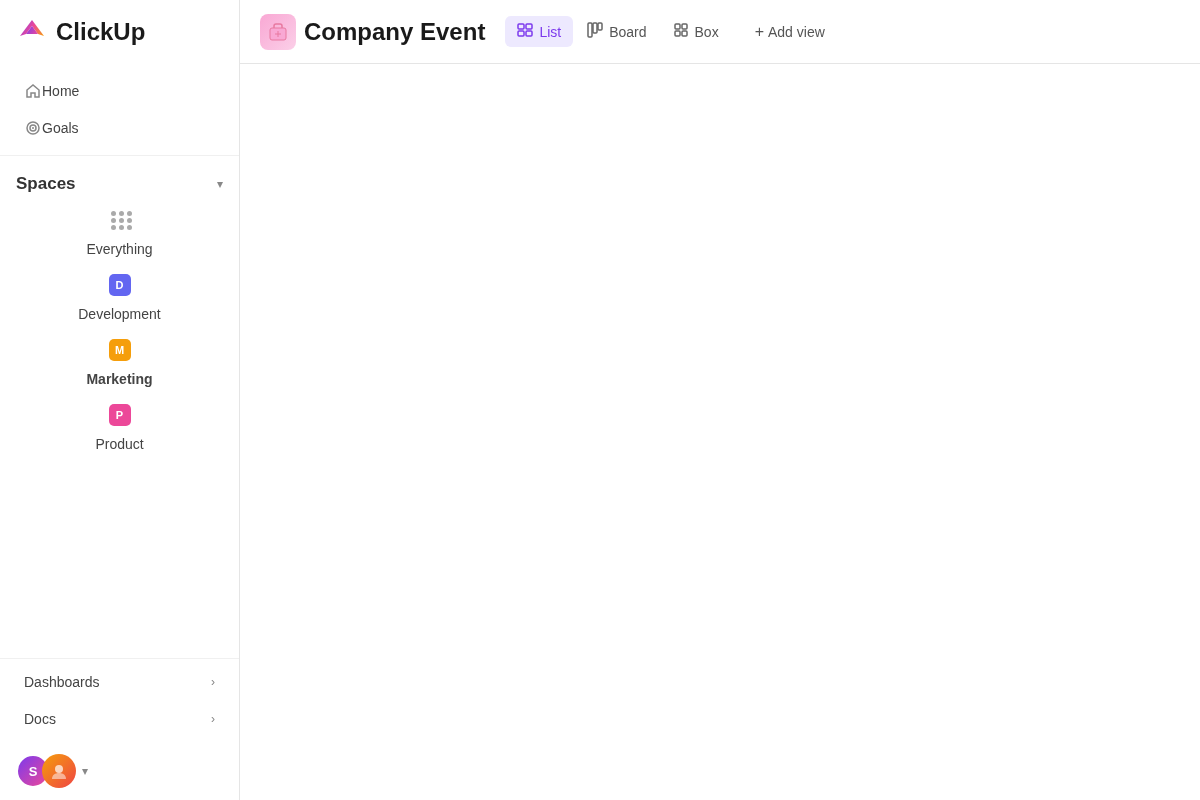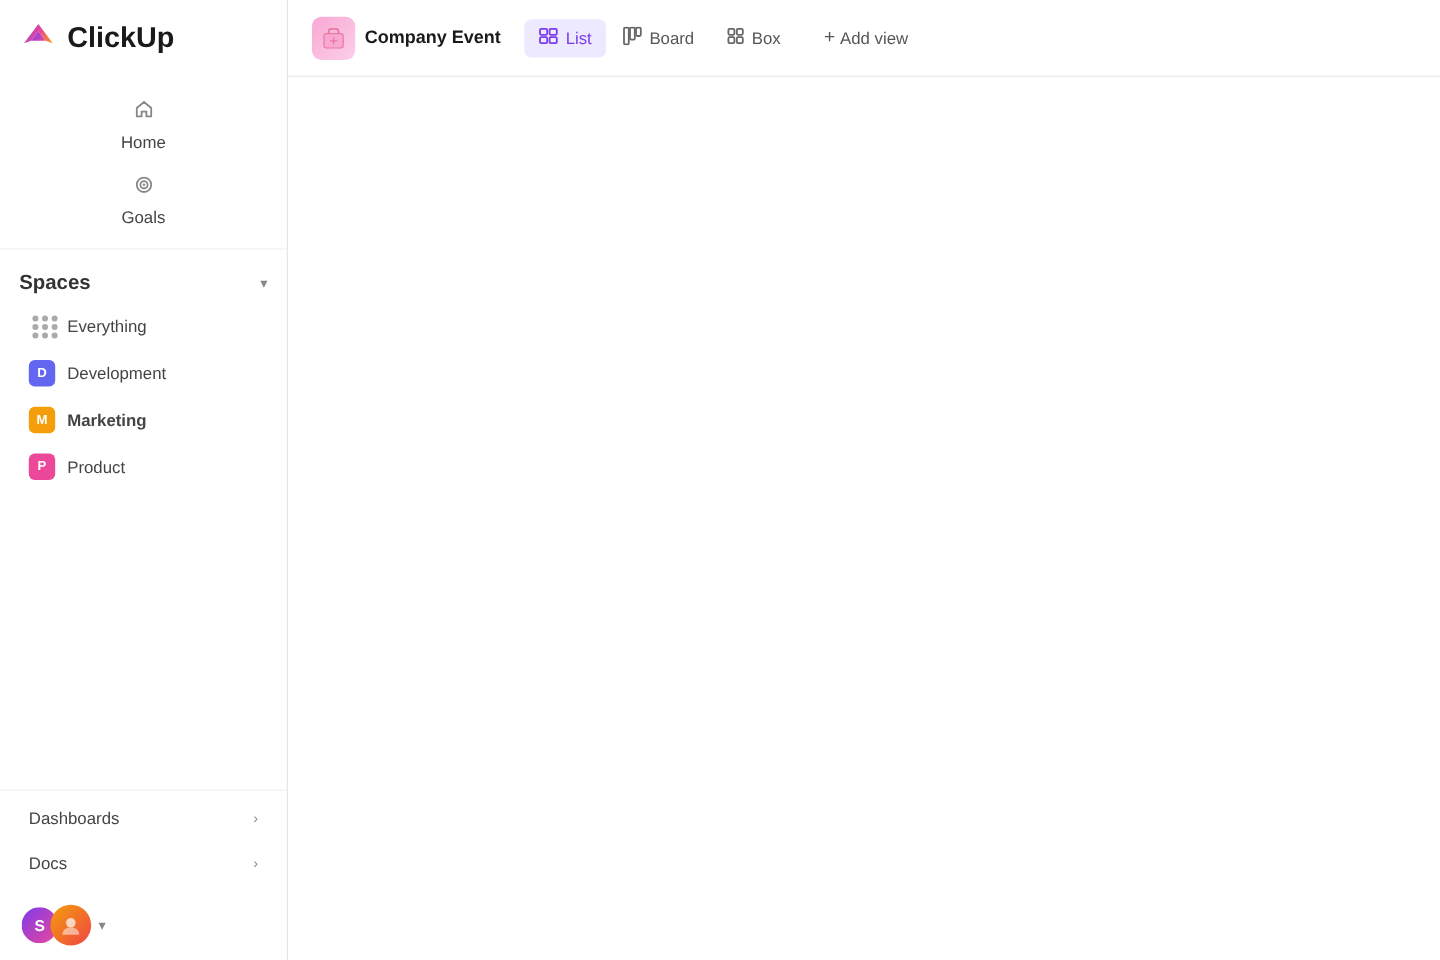--- a/index.html
+++ b/index.html
@@ -36,74 +36,73 @@
     }
 
     .sidebar-nav {
       padding: 8px 0;
       border-bottom: 1px solid #f0f0f0;
     }
 
     .nav-item {
       display: flex;
       align-items: center;
+      padding: 9px 16px;
+      cursor: pointer;
+      font-size: 14px;
+      color: #444;
+      border-radius: 6px;
+      margin: 1px 8px;
+    }
+
+    .nav-icon {
+      width: 18px;
+      height: 18px;
+      display: flex;
+      align-items: center;
+      justify-content: center;
+      color: #888;
+      font-size: 16px;
+    }
+
+    .spaces-section {
+      padding: 12px 0;
+      flex: 1;
+    }
+
+    .spaces-header {
+      display: flex;
+      align-items: center;
+      justify-content: space-between;
+      padding: 6px 16px;
+      cursor: pointer;
+    }
+
+    .spaces-title {
+      font-size: 17px;
+      font-weight: 600;
+      color: #333;
+    }
+
+    .chevron-icon {
+      color: #888;
+      font-size: 12px;
+    }
+
+    .space-item {
+      display: flex;
+      align-items: center;
       gap: 10px;
-      padding: 9px 16px;
+      padding: 8px 16px;
       cursor: pointer;
       font-size: 14px;
       color: #444;
       border-radius: 6px;
       margin: 1px 8px;
       flex-direction: column;
-    }
-
-    .nav-icon {
-      width: 18px;
-      height: 18px;
-      display: flex;
-      align-items: center;
-      justify-content: center;
-      color: #888;
-      font-size: 16px;
-    }
-
-    .spaces-section {
-      padding: 12px 0;
-      flex: 1;
-    }
-
-    .spaces-header {
-      display: flex;
-      align-items: center;
-      justify-content: space-between;
-      padding: 6px 16px;
-      cursor: pointer;
-    }
-
-    .spaces-title {
-      font-size: 17px;
-      font-weight: 600;
-      color: #333;
-    }
-
-    .chevron-icon {
-      color: #888;
-      font-size: 12px;
-    }
-
-    .space-item {
-      display: flex;
-      align-items: center;
-      gap: 10px;
-      padding: 8px 16px;
-      cursor: pointer;
-      font-size: 14px;
-      color: #444;
-      border-radius: 6px;
-      margin: 1px 8px;
     }
 
     .space-avatar {
       width: 22px;
       height: 22px;
       border-radius: 5px;
       display: flex;
       align-items: center;
       justify-content: center;
       font-size: 11px;
@@ -230,21 +229,21 @@
       width: 36px;
       height: 36px;
       background: linear-gradient(135deg, #f9a8d4, #fbcfe8);
       border-radius: 8px;
       display: flex;
       align-items: center;
       justify-content: center;
     }
 
     .project-title {
-      font-size: 15px;
+      font-size: 24px;
       font-weight: 600;
       color: #1a1a1a;
       margin-right: 12px;
     }
 
     .view-tabs {
       display: flex;
       align-items: center;
       gap: 2px;
     }

